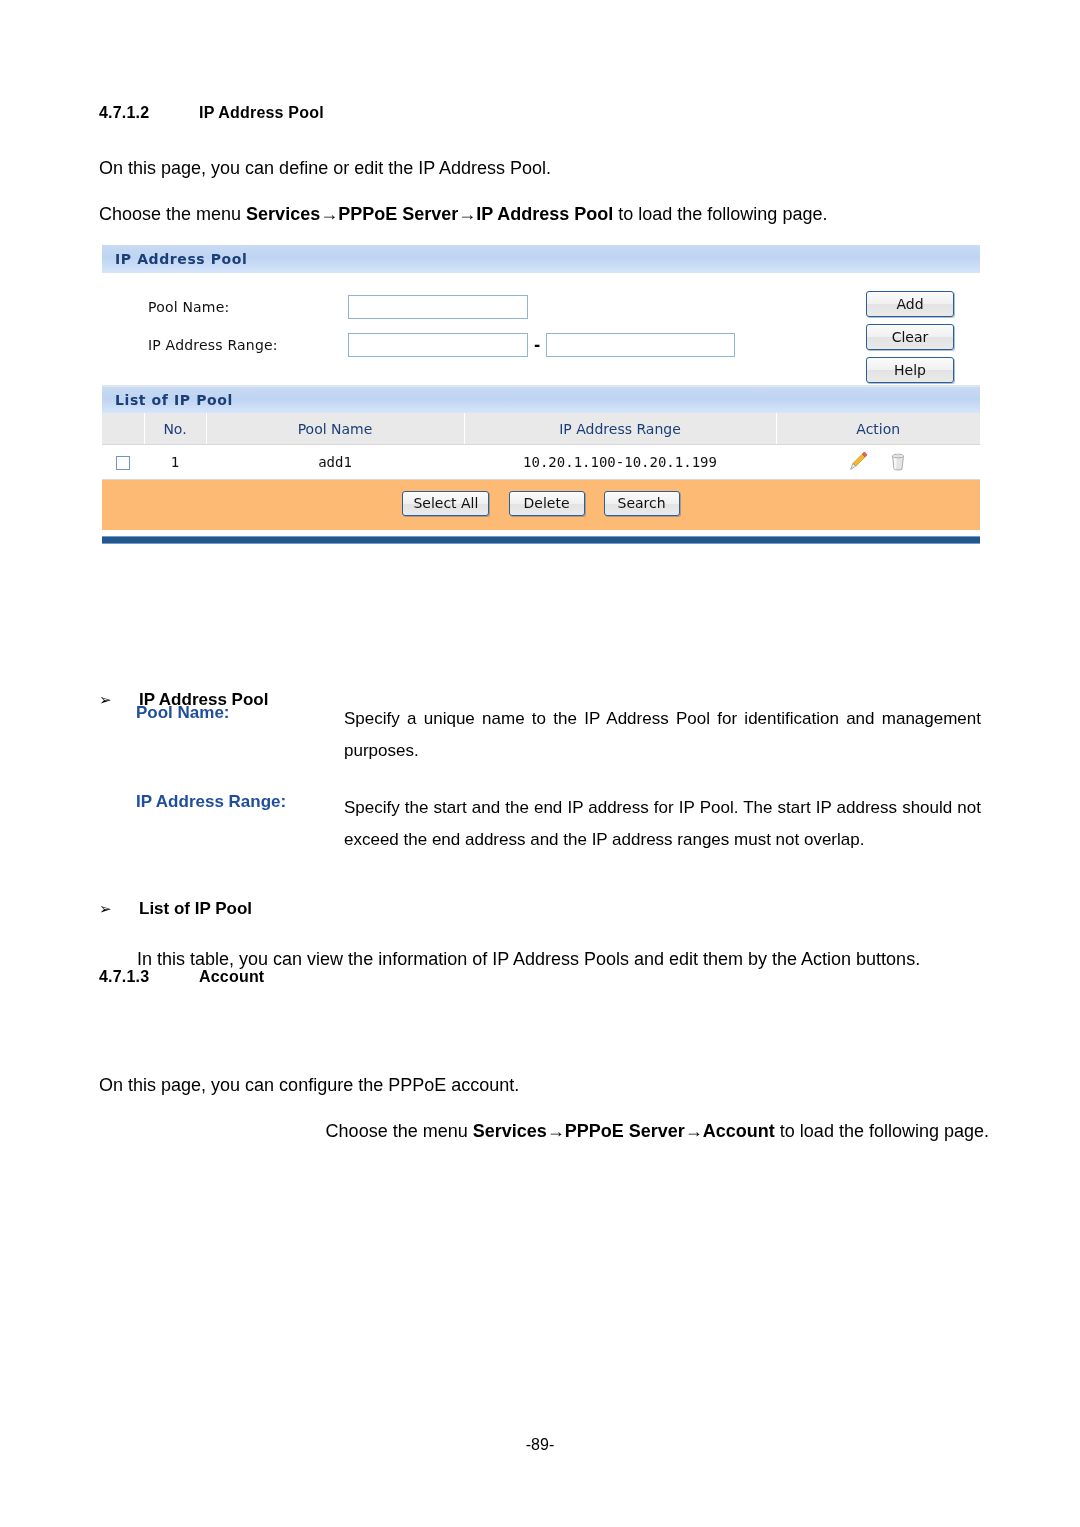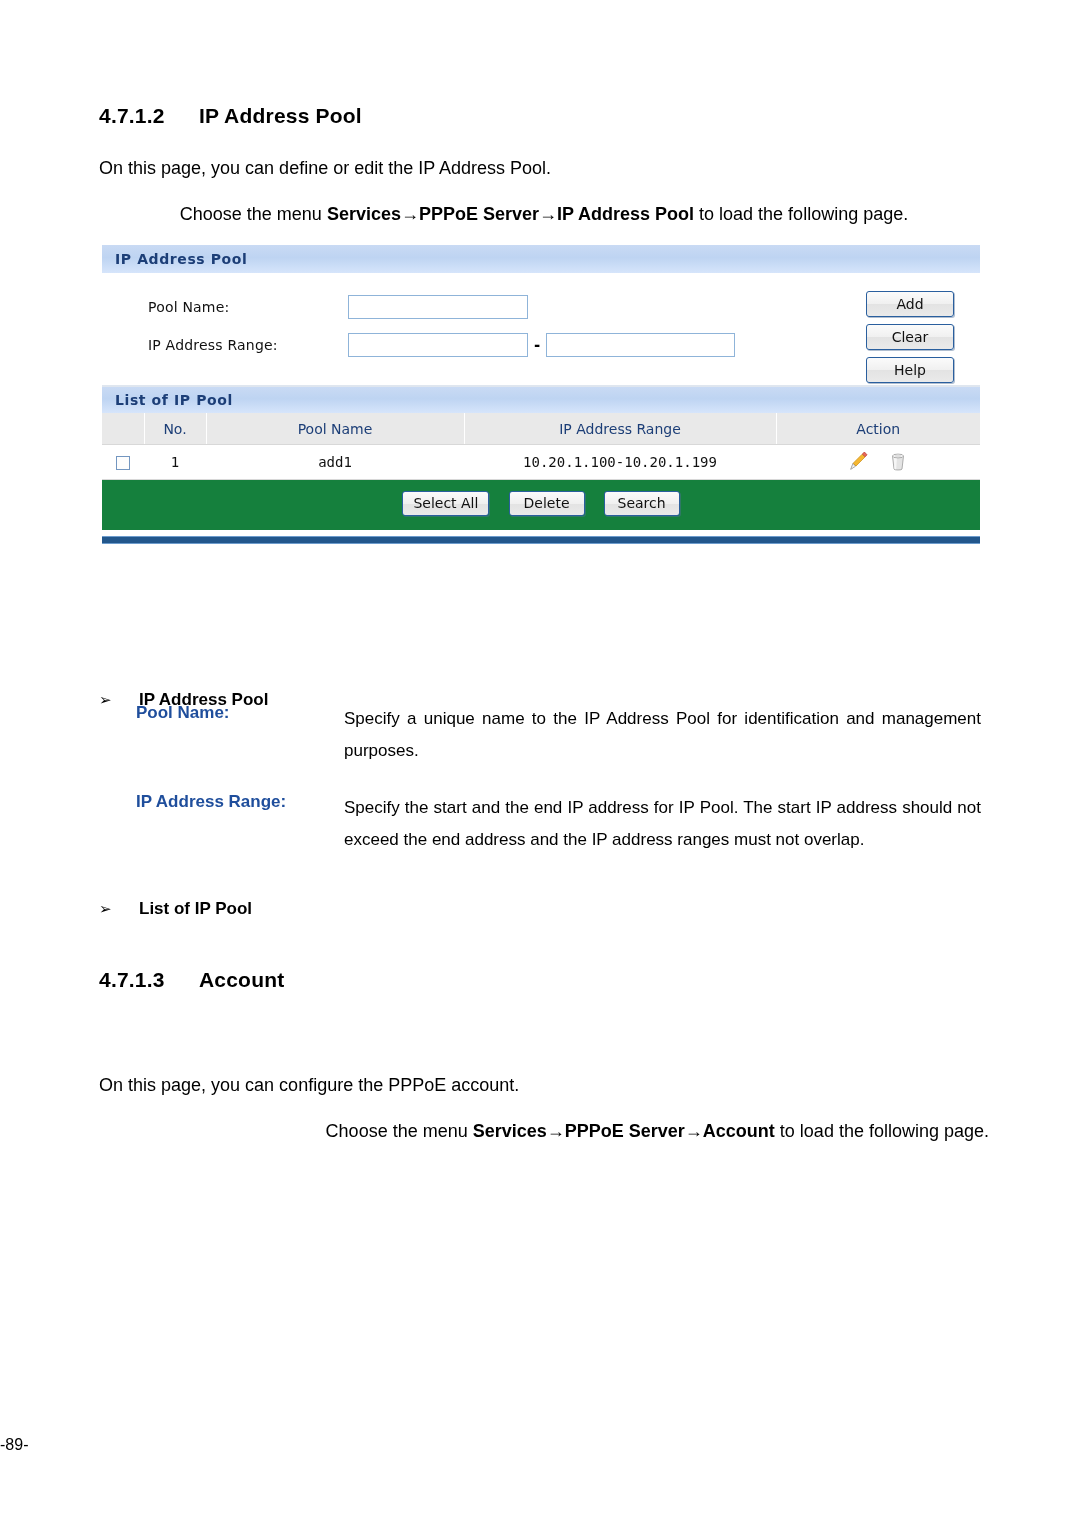--- a/index.html
+++ b/index.html
@@ -19,21 +19,21 @@
   .page {
     position: absolute;
     left: 0; top: 0;
     width: 1080px;
     height: 1527px;
   }
 
   
   .doc-h3 {
     position: absolute;
-    font-size: 21px;
+    font-size: 16px;
     font-weight: bold;
     letter-spacing: 0.2px;
     white-space: nowrap;
   }
   .doc-h3 .num { display: inline-block; width: 100px; }
 
   .doc-p {
     position: absolute;
     font-size: 18px;
     line-height: 32px;
@@ -84,21 +84,21 @@
     width: 1080px;
     left: 0;
     text-align: center;
     font-size: 17px;
   }
 
   .page-num {
     position: absolute;
     width: 1080px;
     left: 0;
-    text-align: left;
+    text-align: center;
     font-size: 16px;
   }
 
   
   .panel {
     position: absolute;
     left: 102px;
     top: 245px;
     width: 878px;
     background: #ffffff;
@@ -226,21 +226,21 @@
 
   .icon-cell { white-space: nowrap; }
   .act-icon {
     display: inline-block;
     vertical-align: middle;
     margin: 0 5px;
     cursor: pointer;
   }
 
   .table-btn-bar {
-    background: #15803d;
+    background: #fdba74;
     text-align: center;
     padding: 11px 0 14px 0;
   }
   .table-btn-bar .btn {
     height: 25px;
     line-height: 23px;
     margin: 0 7px;
     padding: 0 10px;
     min-width: 76px;
   }
@@ -257,21 +257,21 @@
 <body>
 
 <div class="page">
 
   <div class="doc-h3" style="left:99px; top:104px;">
     <span class="num">4.7.1.2</span><span>IP Address Pool</span>
   </div>
 
   <div class="doc-p" style="left:99px; top:152px; width:880px;">On this page, you can define or edit the IP Address Pool.</div>
 
-  <div class="doc-p" style="left:99px; top:198px; width:890px;text-align:center;"><span>Choose the menu </span><b>Services→PPPoE Server→IP Address Pool</b><span> to load the following page.</span></div>
+  <div class="doc-p" style="left:99px; top:198px; width:890px;"><span>Choose the menu </span><b>Services→PPPoE Server→IP Address Pool</b><span> to load the following page.</span></div>
 
   <div class="panel">
 
     <div class="panel-header">
       <span>IP Address Pool</span>
     </div>
 
     <div class="panel-body">
 
       <div class="form-row" style="left:46px; top:22px;">
@@ -364,20 +364,21 @@
 
   <div class="term-block" style="top:792px;">
     <span class="term-label">IP Address Range:</span>
     <span class="term-text">Specify the start and the end IP address for IP Pool. The start IP address should not exceed the end address and the IP address ranges must not overlap.</span>
   </div>
 
   <div class="bullet-row" style="left:99px; top:899px;">
     <span class="arrow">➢</span><span>List of IP Pool</span>
   </div>
 
+  <div class="doc-p" style="left:137px; top:943px; width:842px; text-align:justify;">In this table, you can view the information of IP Address Pools and edit them by the Action buttons.</div>
 
   <div class="doc-h3" style="left:99px; top:968px;">
     <span class="num">4.7.1.3</span><span>Account</span>
   </div>
 
   <div class="doc-p" style="left:99px; top:1069px; width:880px;">On this page, you can configure the PPPoE account.</div>
 
   <div class="doc-p" style="left:99px; top:1115px; width:890px;text-align:right;"><span>Choose the menu </span><b>Services→PPPoE Server→Account</b><span> to load the following page.</span></div>
 
   <div class="page-num" style="top:1436px;">-89-</div>

